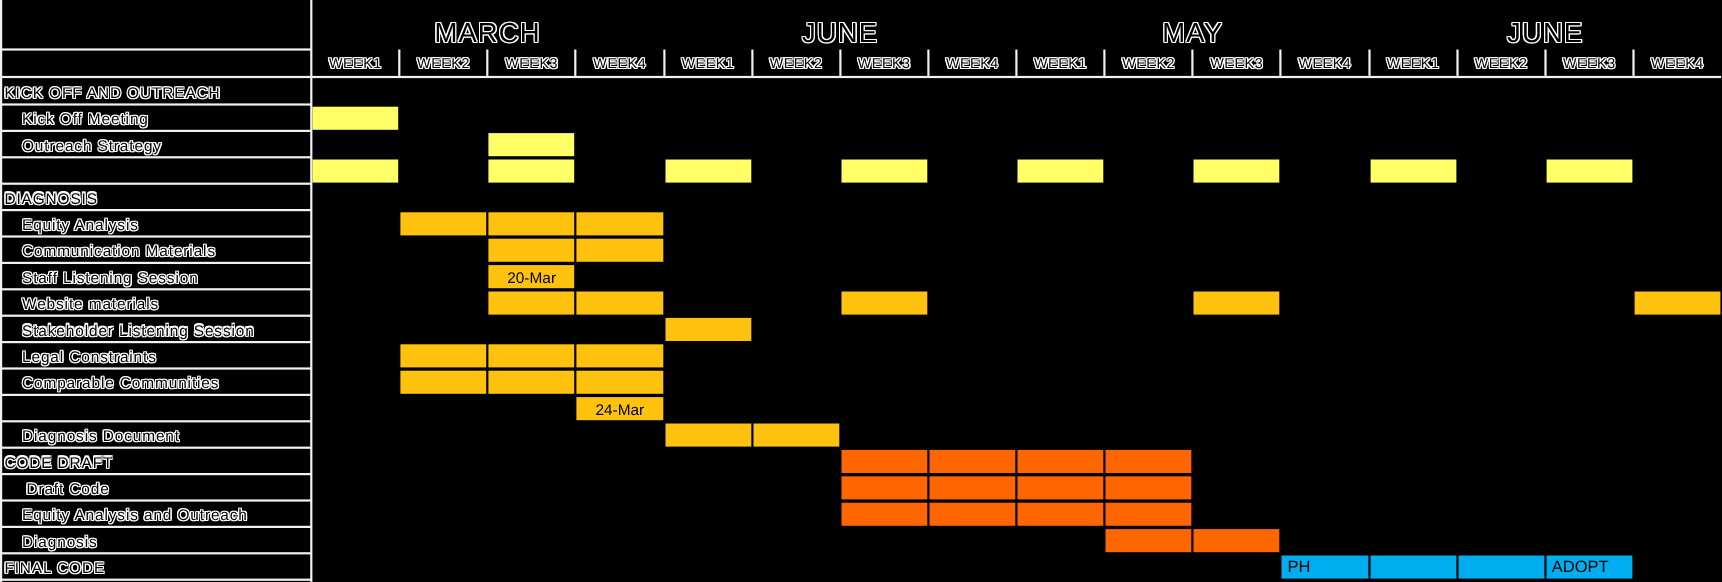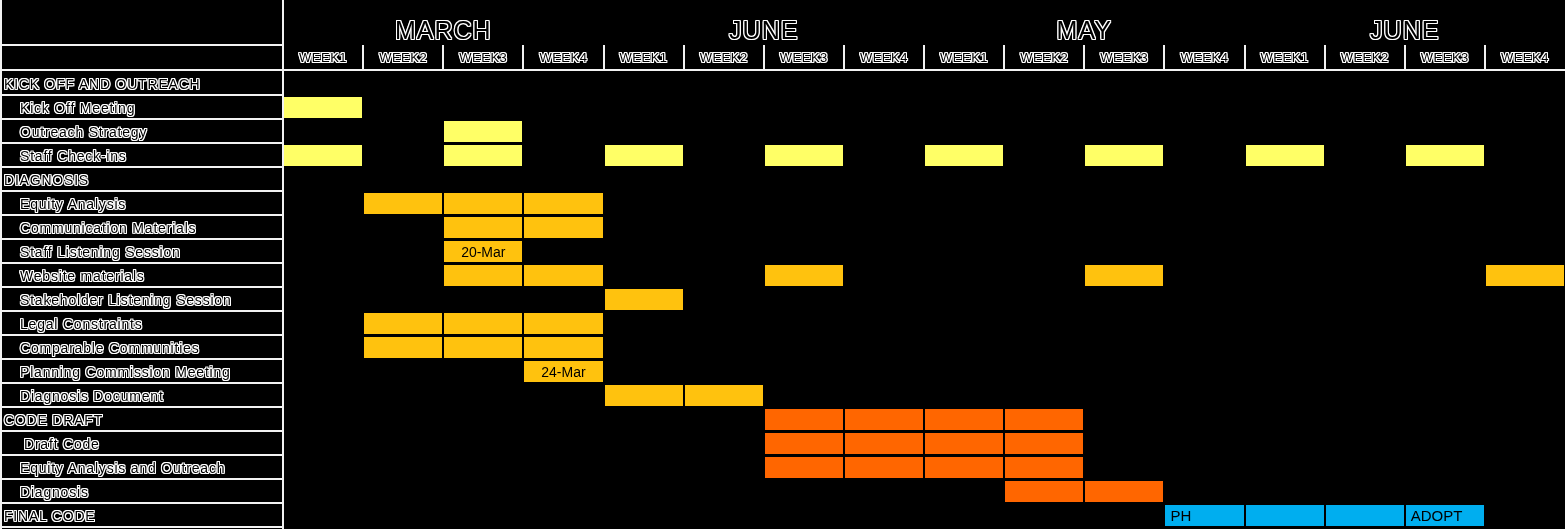--- a/index.html
+++ b/index.html
@@ -84,21 +84,20 @@
     <div class="gline" style="left: 0px; top: 430px; width: 283px; height: 2px;"></div>
     <div class="gline" style="left: 0px; top: 454px; width: 283px; height: 2px;"></div>
     <div class="gline" style="left: 0px; top: 478px; width: 283px; height: 2px;"></div>
     <div class="gline" style="left: 0px; top: 502px; width: 283px; height: 2px;"></div>
     <div class="gline" style="left: 0px; top: 526px; width: 283px; height: 2px;"></div>
     <div class="rowlabel ot" style="left: 4px; top: 71.5px; width: 261px;">KICK OFF AND OUTREACH</div>
     <div class="rowlabel ot" style="left: 20px; top: 95.5px; width: 246px;">Kick Off Meeting</div>
     <div class="bar" style="left: 284px; top: 97px; width: 78.125px; height: 21px; background: rgb(255, 255, 102);"></div>
     <div class="rowlabel ot" style="left: 20px; top: 119.5px; width: 261px;">Outreach Strategy</div>
     <div class="bar" style="left: 444.25px; top: 121px; width: 78.125px; height: 21px; background: rgb(255, 255, 102);"></div>
-    <div class="rowlabel ot" style="left: 20px; top: 143.5px; width: 261px;">Staff Check-ins</div>
     <div class="bar" style="left: 284px; top: 145px; width: 78.125px; height: 21px; background: rgb(255, 255, 102);"></div>
     <div class="bar" style="left: 444.25px; top: 145px; width: 78.125px; height: 21px; background: rgb(255, 255, 102);"></div>
     <div class="bar" style="left: 604.5px; top: 145px; width: 78.125px; height: 21px; background: rgb(255, 255, 102);"></div>
     <div class="bar" style="left: 764.75px; top: 145px; width: 78.125px; height: 21px; background: rgb(255, 255, 102);"></div>
     <div class="bar" style="left: 925px; top: 145px; width: 78.125px; height: 21px; background: rgb(255, 255, 102);"></div>
     <div class="bar" style="left: 1085.25px; top: 145px; width: 78.125px; height: 21px; background: rgb(255, 255, 102);"></div>
     <div class="bar" style="left: 1245.5px; top: 145px; width: 78.125px; height: 21px; background: rgb(255, 255, 102);"></div>
     <div class="bar" style="left: 1405.75px; top: 145px; width: 78.125px; height: 21px; background: rgb(255, 255, 102);"></div>
     <div class="rowlabel ot" style="left: 4px; top: 167.5px; width: 261px;">DIAGNOSIS</div>
     <div class="rowlabel ot" style="left: 20px; top: 191.5px; width: 261px;">Equity Analysis</div>
@@ -121,21 +120,20 @@
     <div class="rowlabel ot" style="left: 20px; top: 287.5px; width: 261px;">Stakeholder Listening Session</div>
     <div class="bar" style="left: 604.5px; top: 289px; width: 78.125px; height: 21px; background: rgb(255, 194, 14);"></div>
     <div class="rowlabel ot" style="left: 20px; top: 311.5px; width: 261px;">Legal Constraints</div>
     <div class="bar" style="left: 364.125px; top: 313px; width: 78.125px; height: 21px; background: rgb(255, 194, 14);"></div>
     <div class="bar" style="left: 444.25px; top: 313px; width: 78.125px; height: 21px; background: rgb(255, 194, 14);"></div>
     <div class="bar" style="left: 524.375px; top: 313px; width: 78.125px; height: 21px; background: rgb(255, 194, 14);"></div>
     <div class="rowlabel ot" style="left: 20px; top: 335.5px; width: 261px;">Comparable Communities</div>
     <div class="bar" style="left: 364.125px; top: 337px; width: 78.125px; height: 21px; background: rgb(255, 194, 14);"></div>
     <div class="bar" style="left: 444.25px; top: 337px; width: 78.125px; height: 21px; background: rgb(255, 194, 14);"></div>
     <div class="bar" style="left: 524.375px; top: 337px; width: 78.125px; height: 21px; background: rgb(255, 194, 14);"></div>
-    <div class="rowlabel ot" style="left: 20px; top: 359.5px; width: 261px;">Planning Commission Meeting</div>
     <div class="bar" style="left: 524.375px; top: 361px; width: 78.125px; height: 21px; background: rgb(255, 194, 14);">
       <span class="bar-label" style="">24-Mar</span>
     </div>
     <div class="rowlabel ot" style="left: 20px; top: 383.5px; width: 261px;">Diagnosis Document</div>
     <div class="bar" style="left: 604.5px; top: 385px; width: 78.125px; height: 21px; background: rgb(255, 194, 14);"></div>
     <div class="bar" style="left: 684.625px; top: 385px; width: 78.125px; height: 21px; background: rgb(255, 194, 14);"></div>
     <div class="rowlabel ot" style="left: 4px; top: 407.5px; width: 261px;">CODE DRAFT</div>
     <div class="bar" style="left: 764.75px; top: 409px; width: 78.125px; height: 21px; background: rgb(255, 102, 0);"></div>
     <div class="bar" style="left: 844.875px; top: 409px; width: 78.125px; height: 21px; background: rgb(255, 102, 0);"></div>
     <div class="bar" style="left: 925px; top: 409px; width: 78.125px; height: 21px; background: rgb(255, 102, 0);"></div>

